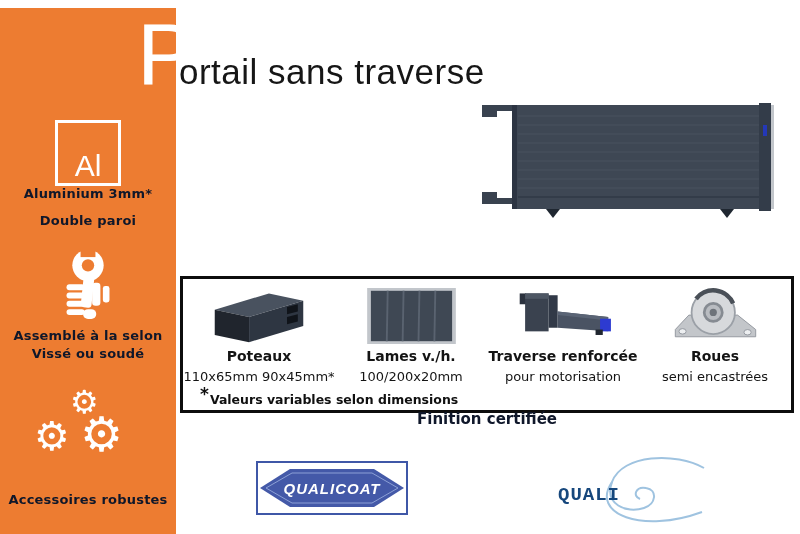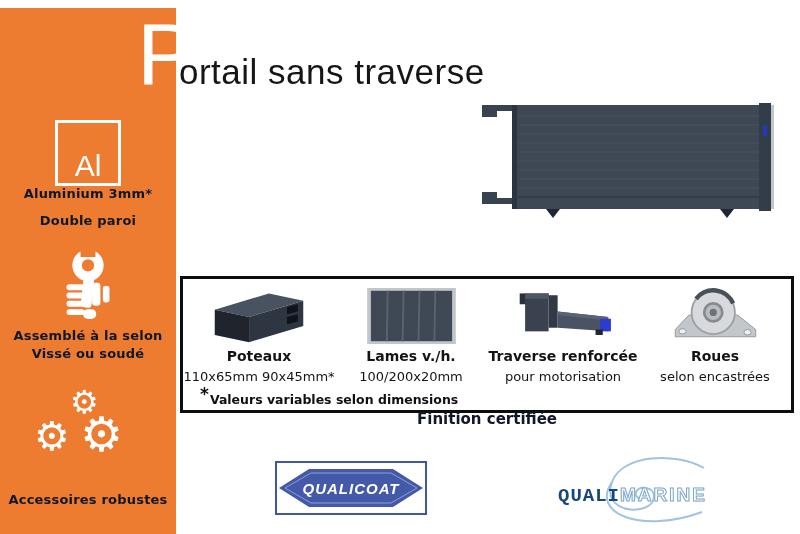--- a/index.html
+++ b/index.html
@@ -40,21 +40,21 @@
   .feature .name{font-size:14px;font-weight:bold;color:#141414;margin-top:4px;text-align:center;line-height:1.25;}
   .feature .detail{font-size:13px;font-weight:normal;color:#141414;margin-top:3px;text-align:center;line-height:1.25;}
 
   
   .footnote{position:absolute;left:200px;top:384px;color:#101010;font-size:12.5px;font-weight:bold;}
   .footnote .star{font-size:17px;vertical-align:4px;margin-right:1px;}
   .finition{position:absolute;left:180px;top:410px;width:614px;text-align:center;
             color:#0f172a;font-size:15px;font-weight:bold;}
 
   
-  .qualicoat{position:absolute;left:275px;top:461px;width:152px;height:54px;border:2px solid #3F57A7;
+  .qualicoat{position:absolute;left:256px;top:461px;width:152px;height:54px;border:2px solid #3F57A7;
              background:#fff;box-sizing:border-box;}
   .qualicoat svg{position:absolute;left:0;top:0;}
   .qualicoat .word{position:absolute;left:0;top:0;width:100%;height:100%;display:flex;align-items:center;
                    justify-content:center;color:#fff;font-size:15px;font-weight:bold;font-style:italic;
                    letter-spacing:1px;font-family:"Liberation Sans",sans-serif;}
   .qualimarine{position:absolute;left:546px;top:456px;width:188px;height:68px;}
   .qualimarine svg{position:absolute;left:0;top:0;}
   .qm-text{position:absolute;left:12px;top:28px;width:176px;display:flex;align-items:baseline;
            font-family:"Liberation Sans",sans-serif;}
   .qm-bold{color:#16477C;font-size:19px;font-weight:bold;letter-spacing:1px;font-family:Liberation Mono, monospace;}
@@ -186,21 +186,21 @@
           <polygon points="3,46 18,30 72,30 92,46 92,54 3,54" fill="#C3C6CA" stroke="#8F949B" stroke-width="1"></polygon>
           <ellipse cx="11" cy="48" rx="4" ry="3" fill="#EDEFF1" stroke="#8F949B"></ellipse>
           <ellipse cx="83" cy="49" rx="4" ry="3" fill="#EDEFF1" stroke="#8F949B"></ellipse>
           <circle cx="45" cy="27" r="24" fill="#D7D9DC" stroke="#9BA0A7" stroke-width="2"></circle>
           <path d="M26 12 A24 24 0 0 1 67 17" stroke="#4A5058" stroke-width="5" fill="none"></path>
           <circle cx="45" cy="27" r="10" fill="#B9BCC1" stroke="#868B92" stroke-width="3"></circle>
           <circle cx="45" cy="27" r="4" fill="#6E737A"></circle>
         </svg>
       </div>
       <div class="name">Roues</div>
-      <div class="detail">selon encastrées</div>
+      <div class="detail">semi encastrées</div>
     </div>
   </div>
 
   <div class="footnote">
     <span class="star">*</span><span>Valeurs variables selon dimensions</span>
   </div>
   <div class="finition">Finition certifiée</div>
 
   <div class="qualicoat">
     <svg width="148" height="50" viewBox="0 0 148 50">
@@ -210,17 +210,16 @@
     <div class="word">QUALICOAT</div>
   </div>
 
   <div class="qualimarine">
     <svg width="188" height="68" viewBox="0 0 188 68">
       <path d="M158 12 C130 -4 76 -2 66 26 C58 48 80 58 98 52 C110 48 112 34 100 32 C90 30 86 40 94 43" fill="none" stroke="#9FC3E0" stroke-width="2"></path>
       <path d="M66 26 C44 58 96 78 156 56" fill="none" stroke="#9FC3E0" stroke-width="2"></path>
     </svg>
     <div class="qm-text">
       <span class="qm-bold">QUALI</span>
-      <span class="qm-light">MARINE</span>
     </div>
   </div>
 
 </div>
 
 </body></html>

